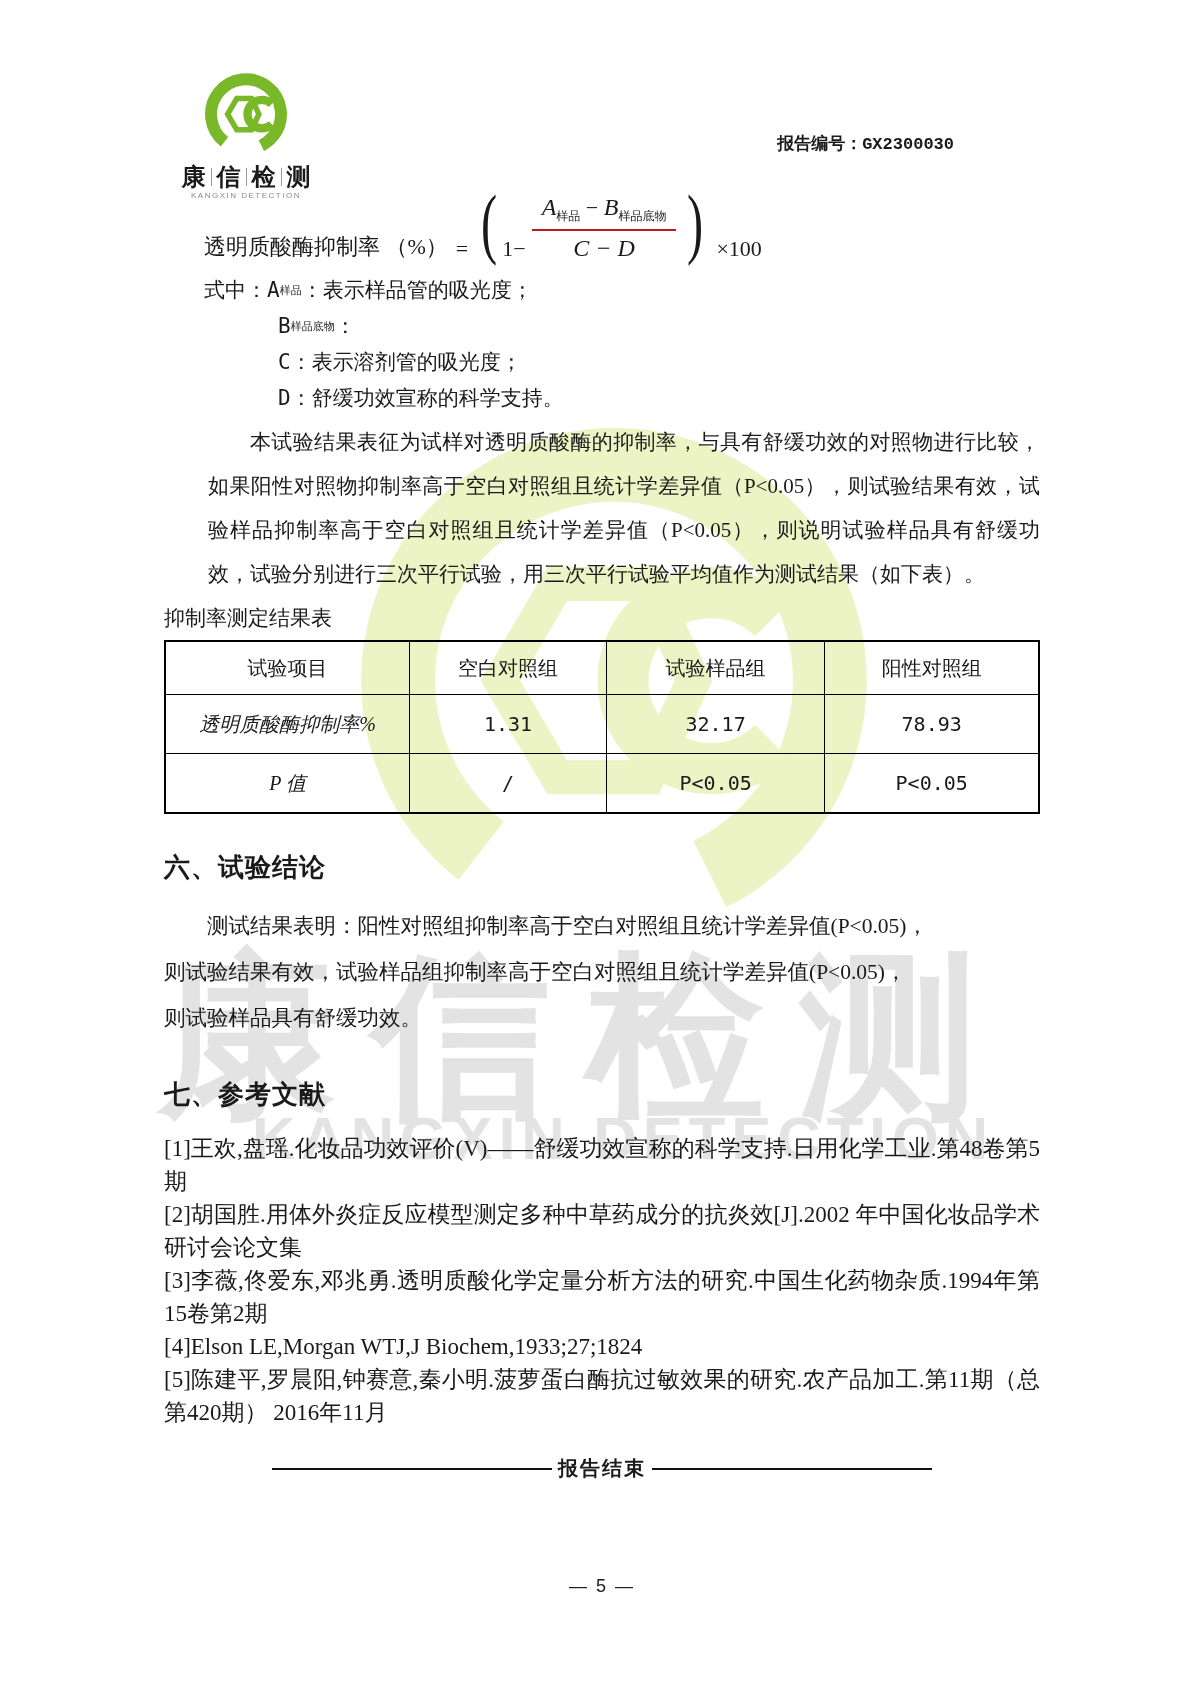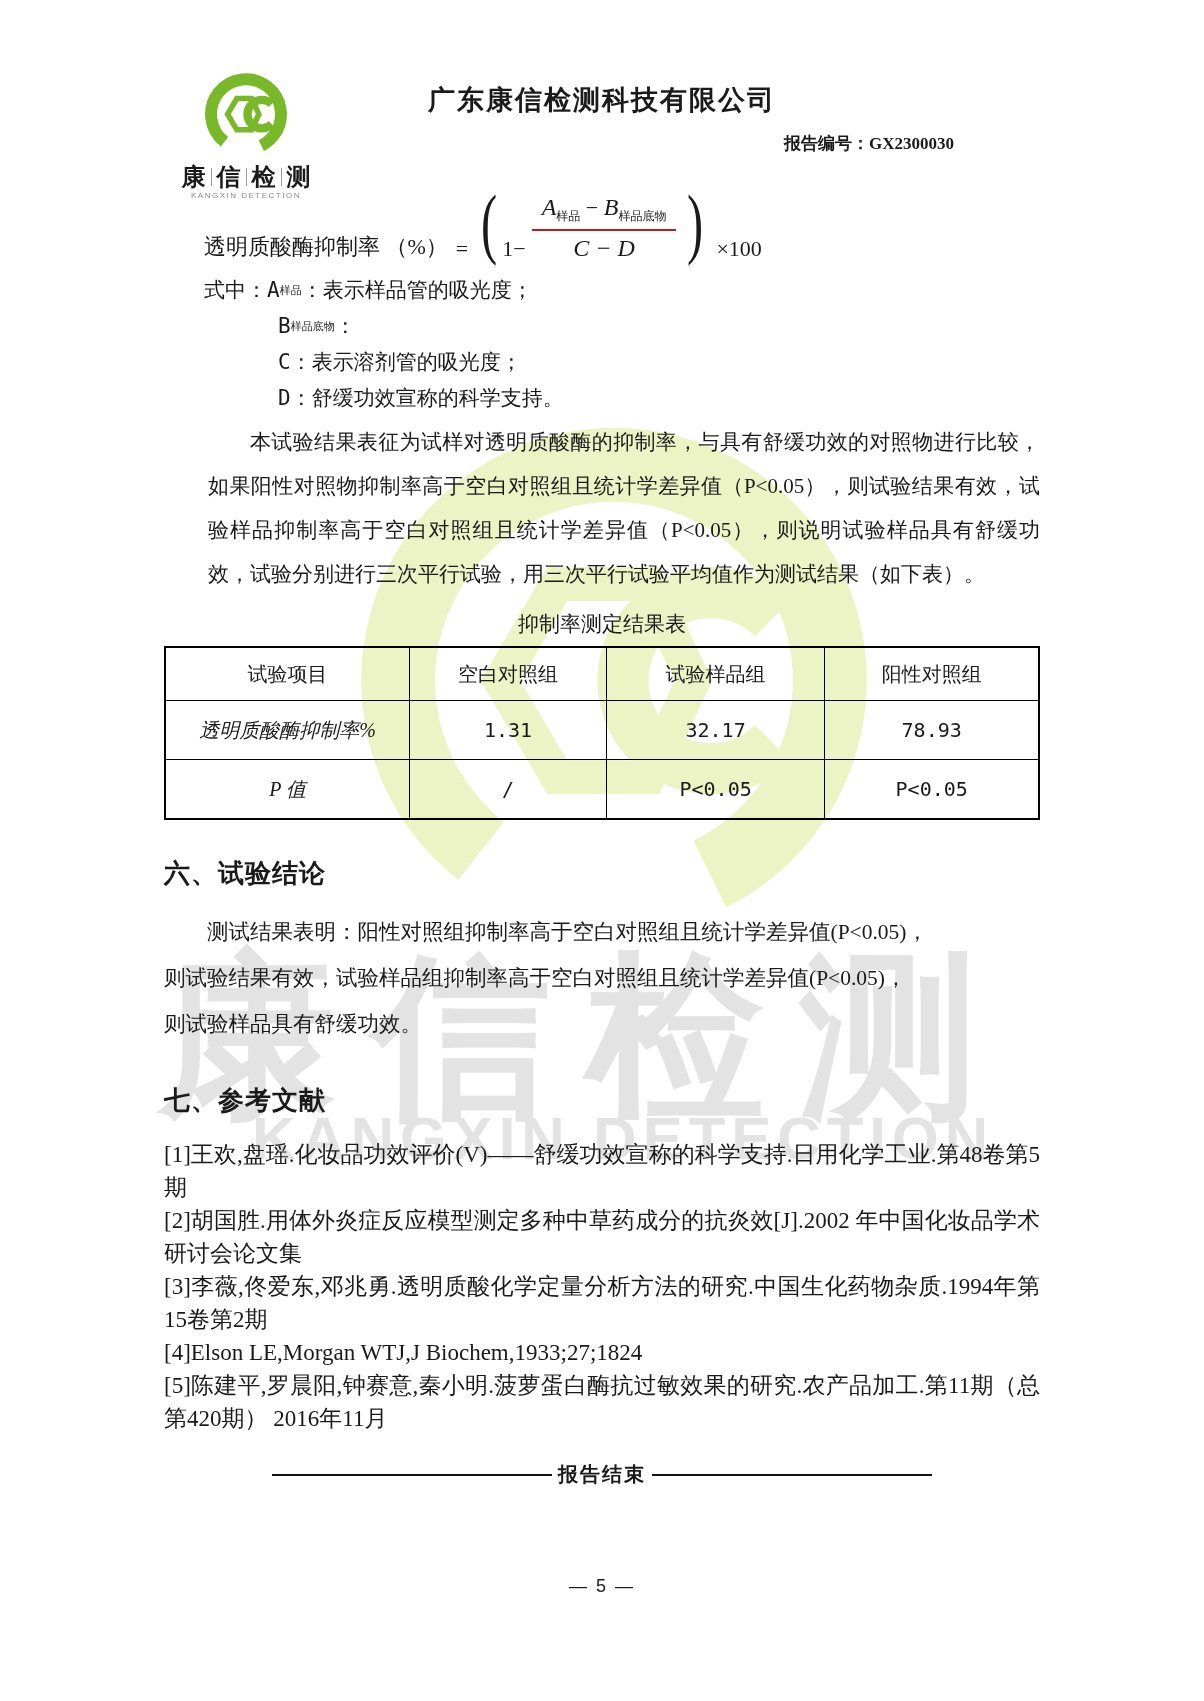--- a/index.html
+++ b/index.html
@@ -25,40 +25,40 @@
   .content{position:relative;z-index:1;padding:0 164px;}
   
   .hdr{position:relative;height:172px;}
   .logo-block{position:absolute;left:14px;top:70px;width:136px;text-align:center;}
   .logo-mark{width:92px;height:92px;color:var(--accent);margin:0 auto;display:block;}
   .logo-cn{display:flex;justify-content:center;align-items:center;gap:5px;margin-top:2px;}
   .logo-cn .ch{font-family:"Liberation Sans", sans-serif;font-weight:700;font-size:24px;line-height:1.05;}
   .logo-cn .bar{width:1px;height:18px;background:#9a9a9a;}
   .logo-en{font-family:"Liberation Sans", sans-serif;font-size:8px;letter-spacing:1.5px;color:#8a8a8a;margin-top:2px;}
   .company{position:absolute;left:0;right:0;top:82px;text-align:center;font-weight:700;font-size:27px;letter-spacing:2px;}
-  .report-no{position:absolute;right:86px;top:132px;font-family:Liberation Serif, serif;font-weight:700;font-size:17px;}
+  .report-no{position:absolute;right:86px;top:132px;font-family:Liberation Mono, monospace;font-weight:700;font-size:17px;}
   
   .formula{display:flex;align-items:flex-end;margin:4px 0 10px 40px;height:86px;font-size:22px;}
   .formula .gap{margin:0 8px;}
   .bigparen{font-size:78px;font-weight:400;line-height:1;transform:scaleX(.62);font-family:"Liberation Serif",serif;}
   .frac{display:inline-flex;flex-direction:column;text-align:center;margin:0 6px;vertical-align:middle;}
   .frac .num{padding:0 10px 4px 10px;border-bottom:2px solid #b91c1c;}
   .frac .den{padding-top:4px;}
   .mvar{font-style:italic;font-family:"Liberation Serif",serif;font-size:24px;}
   .msub{font-size:12px;vertical-align:-5px;font-style:normal;}
   
   .defs{margin-left:40px;}
   .def-row{font-size:21px;line-height:36px;display:flex;align-items:flex-end;}
   .def-indent{width:74px;flex:none;}
   .def-sym{font-family:"DejaVu Sans Mono", monospace;font-size:21px;}
   .def-sub{font-size:11px;vertical-align:-4px;}
   
   .para{font-size:21px;line-height:44px;text-align:justify;text-indent:2em;margin-top:4px;margin-left:44px;}
   
-  .tbl-title{text-align:center;font-size:21px;margin-top:14px;}
+  .tbl-title{font-size:21px;margin-top:8px;}
   table.results{width:100%;border-collapse:collapse;margin-top:8px;border:2px solid #000;}
   table.results th, table.results td{border:1.5px solid #000;text-align:center;font-weight:400;}
   table.results th{height:50px;font-size:20px;}
   table.results td{height:56px;font-size:20px;}
   td.lbl{font-style:italic;font-size:21px;}
   td.val{font-family:"DejaVu Sans Mono", monospace;font-size:20px;}
   .c1{width:28%;} .c2{width:22.5%;} .c3{width:25%;} .c4{width:24.5%;}
   
   .sec-head{font-weight:700;font-size:26px;margin-top:36px;letter-spacing:1px;}
   .concl{margin-top:18px;font-size:21.5px;}
@@ -113,21 +113,20 @@
         <span class="ch">康</span>
           <span class="bar"></span>
         <span class="ch">信</span>
           <span class="bar"></span>
         <span class="ch">检</span>
           <span class="bar"></span>
         <span class="ch">测</span>
       </div>
       <div class="logo-en">KANGXIN DETECTION</div>
     </div>
-    <div class="company">广东康信检测科技有限公司</div>
     <div class="report-no">报告编号：GX2300030</div>
   </div>
 
   <div class="formula">
     <span>透明质酸酶抑制率 （%）</span>
     <span class="gap">=</span>
     <span class="bigparen">(</span>
     <span>1−</span>
     <span class="frac">
       <span class="num"><span class="mvar">A</span><span class="msub">样品</span> <span>−</span> <span class="mvar">B</span><span class="msub">样品底物</span></span>

